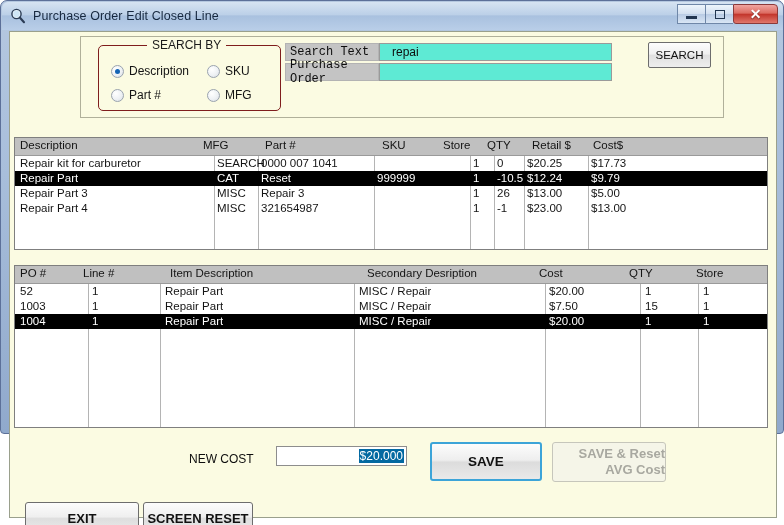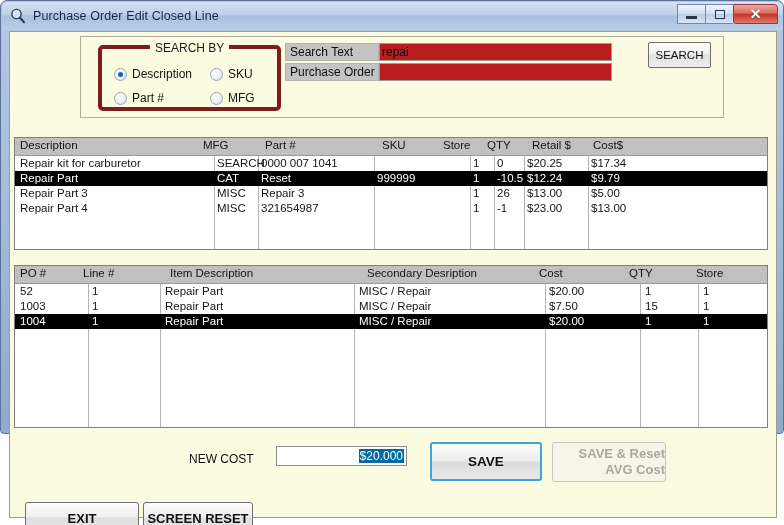--- a/index.html
+++ b/index.html
@@ -93,21 +93,21 @@
     left: 70px; top: 4px;
     width: 644px; height: 82px;
     background: #fbfbe2;
     border: 1px solid #b0b09a;
     box-sizing: border-box;
   }
   #search-by-group {
     position: absolute;
     left: 17px; top: 8px;
     width: 183px; height: 66px;
-    border: 4px solid #7f1d1d;
+    border: 1px solid #7f1d1d;
     border-radius: 5px;
     box-sizing: border-box;
     text-align: right;
   }
   #search-by-legend {
     position: absolute;
     left: 48px; top: -8px;
     background: #fbfbe2;
     padding: 0 5px;
     font-size: 12px;
@@ -145,29 +145,30 @@
   .field-label {
     position: absolute;
     background: #c4c4c4;
     border: 1px solid #b3b3b3;
     box-sizing: border-box;
     font-size: 12px;
     color: #0d0d0d;
     padding-left: 4px;
     display: flex;
     align-items: center;
+    font-family: Liberation Mono, monospace;
   }
   .field-input {
     position: absolute;
-    background: #b91c1c;
+    background: #5eead4;
     border: 1px solid #9a9a9a;
     box-sizing: border-box;
     font-size: 12px;
     color: #0d0d0d;
-    padding-left: 2px;
+    padding-left: 12px;
     display: flex;
     align-items: center;
   }
   #search-button {
     position: absolute;
     left: 567px; top: 5px;
     width: 63px; height: 26px;
     border: 1px solid #6d6d6d;
     border-radius: 2px;
     background: linear-gradient(to bottom, #fdfdfd 0%, #f0f0f0 45%, #e0e0e0 52%, #eeeeee 100%);
@@ -394,21 +395,21 @@
         <div class="vline" style="left:573px;"></div>
 
         <div class="grid-row">
           <span class="cell" style="left:5px;">Repair kit for carburetor</span>
           <span class="cell" style="left:202px;">SEARCH</span>
           <span class="cell" style="left:246px;">0000 007 1041</span>
           <span class="cell" style="left:362px;"></span>
           <span class="cell" style="left:458px;">1</span>
           <span class="cell" style="left:482px;">0</span>
           <span class="cell" style="left:512px;">$20.25</span>
-          <span class="cell" style="left:576px;">$17.34</span>
+          <span class="cell" style="left:576px;">$17.73</span>
         </div>
 
         <div class="grid-row selected">
           <span class="cell" style="left:5px;">Repair Part</span>
           <span class="cell" style="left:202px;">CAT</span>
           <span class="cell" style="left:246px;">Reset</span>
           <span class="cell" style="left:362px;">999999</span>
           <span class="cell" style="left:458px;">1</span>
           <span class="cell" style="left:482px;">-10.5</span>
           <span class="cell" style="left:512px;">$12.24</span>

